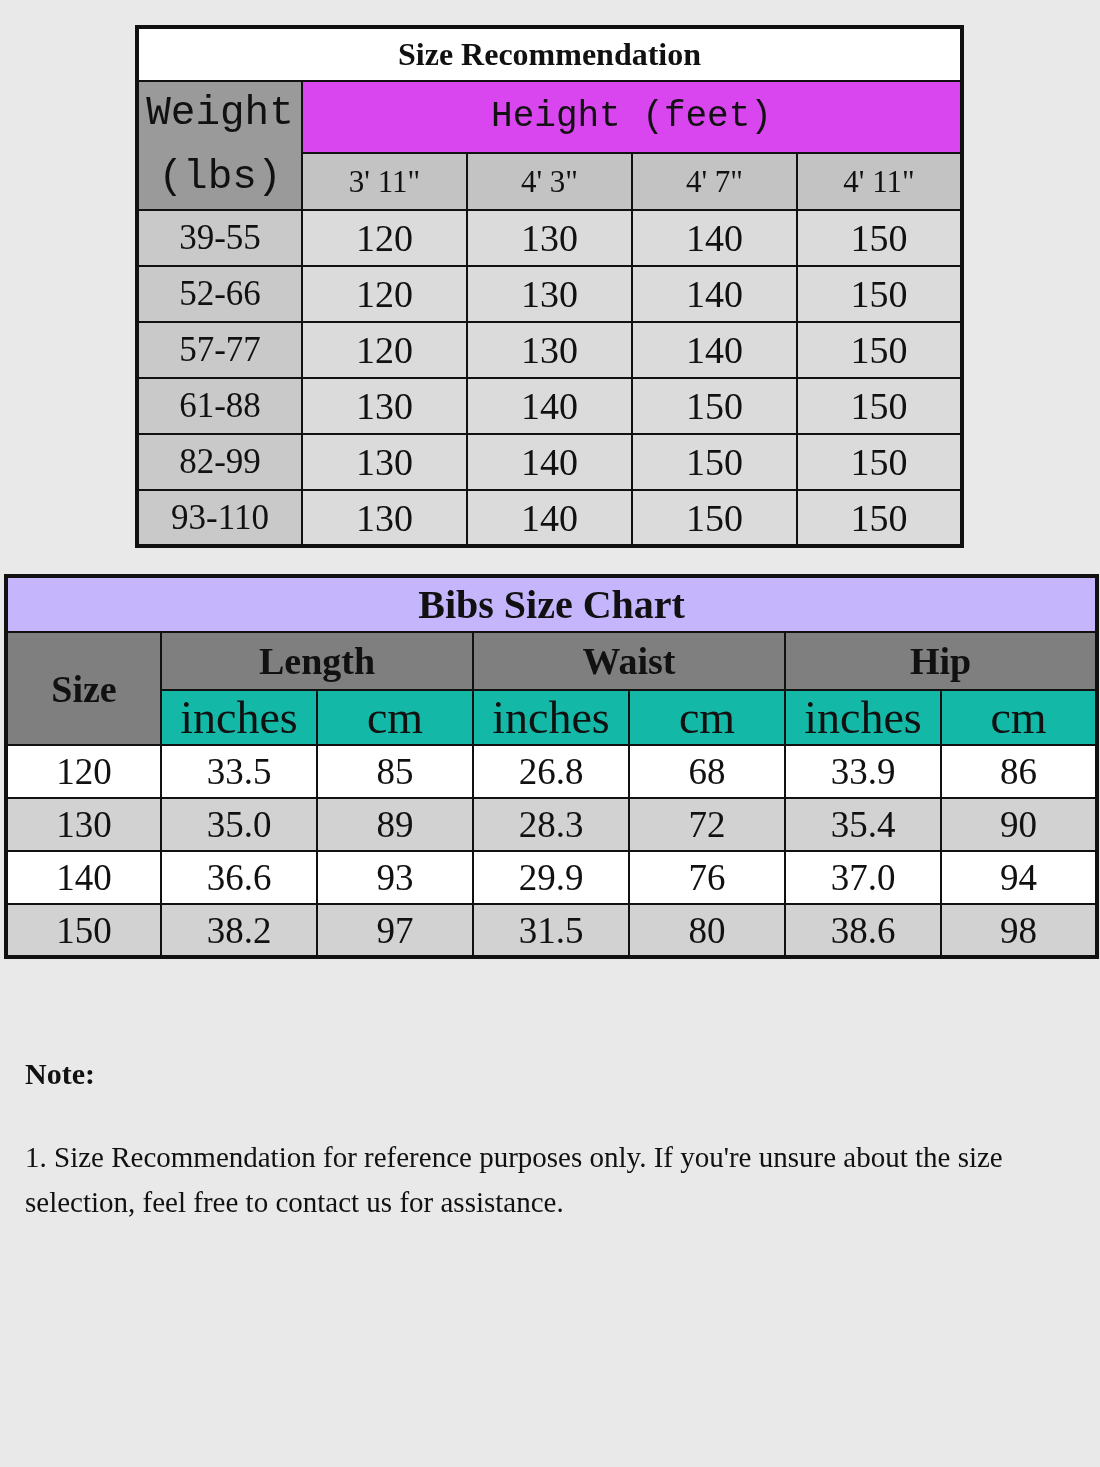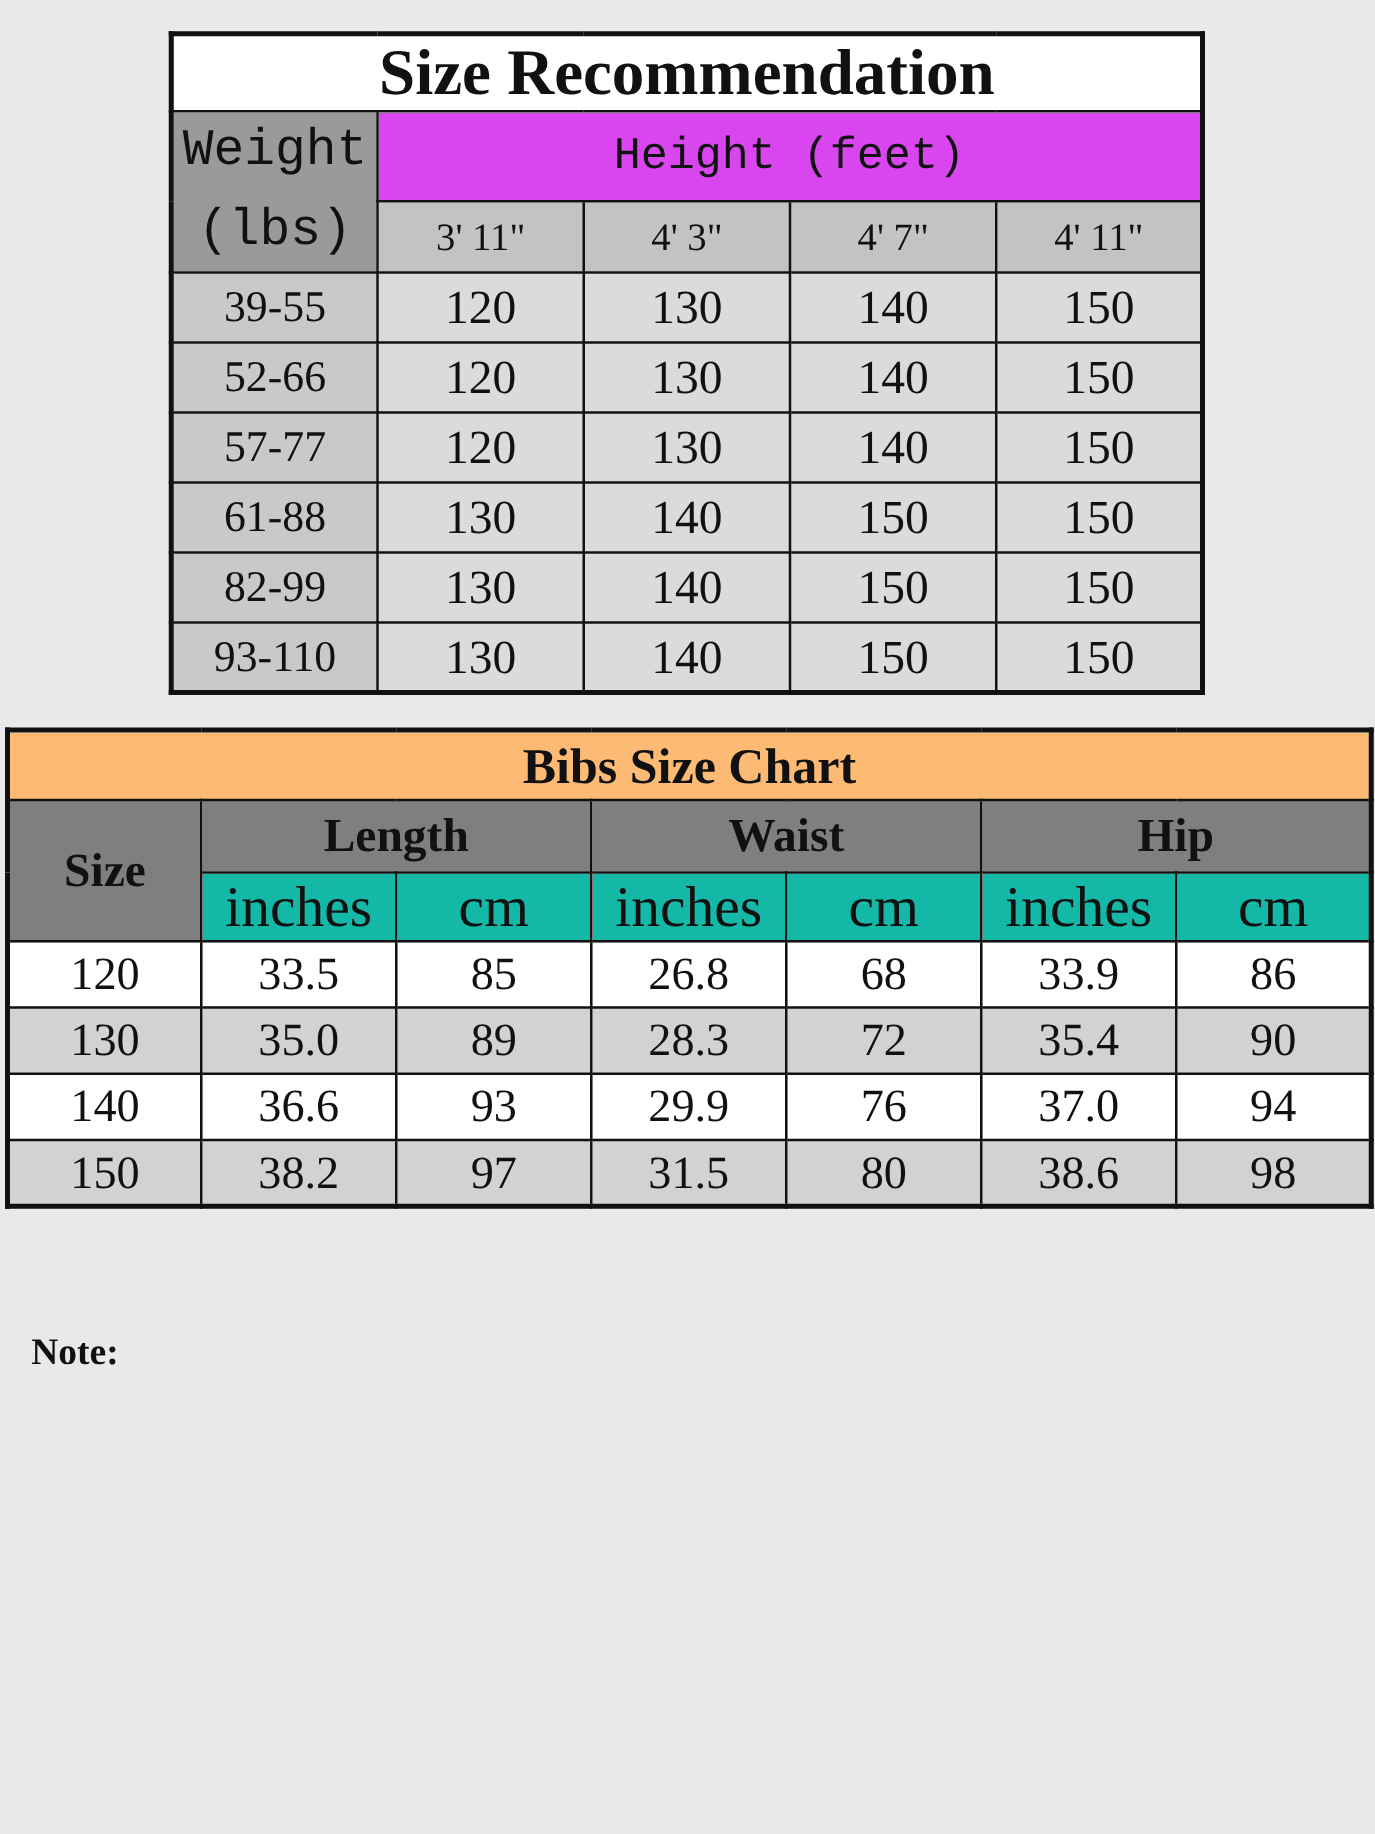--- a/index.html
+++ b/index.html
@@ -20,41 +20,41 @@
     text-align: center;
     vertical-align: middle;
     padding: 0;
     overflow: hidden;
   }
 
   
   .t1 { margin: 25px 0 0 135px; width: 825px; }
   .t1 .title-row td {
     background: #ffffff; height: 54px;
-    font-weight: bold; font-size: 52px;
+    font-weight: bold; font-size: 32px;
   }
   .mono { font-family: "Liberation Mono", "DejaVu Sans Mono", monospace; }
   .t1 .weight-cell {
     background: #9a9a9a; font-size: 41px; line-height: 1.55;
   }
   .t1 .height-cell {
     background: #d946ef; font-size: 36px; height: 68px;
   }
   .t1 .subhead td {
     background: #c3c3c3; height: 54px; font-size: 31px;
   }
   .t1 .data td {
     background: #dbdbdb; height: 56px; font-size: 38px;
   }
   .t1 .data td.wcol { background: #c9c9c9; font-size: 35px; }
 
   
   .t2 { margin: 26px 0 0 4px; width: 1091px; }
   .t2 .title-row td {
-    background: #fdba74; height: 56px;
+    background: #c4b5fd; height: 56px;
     font-weight: bold; font-size: 40px;
   }
   .t2 .head td {
     background: #7f7f7f; font-weight: bold; font-size: 38px; height: 58px;
   }
   .t2 .units td { background: #14b8a6; font-size: 46px; height: 49px; }
   .t2 .data td { background: #ffffff; font-size: 37px; height: 53px; }
   .t2 .data.alt td { background: #d2d2d2; }
 
   
@@ -200,13 +200,14 @@
     <td>31.5</td>
     <td>80</td>
     <td>38.6</td>
     <td>98</td>
   </tr>
 </tbody>
   </table>
 
 <div class="note">
   <div class="note-heading">Note:</div>
+  <p>1. Size Recommendation for reference purposes only. If you're unsure about the size selection, feel free to contact us for assistance.</p>
 </div>
 
 </body></html>

